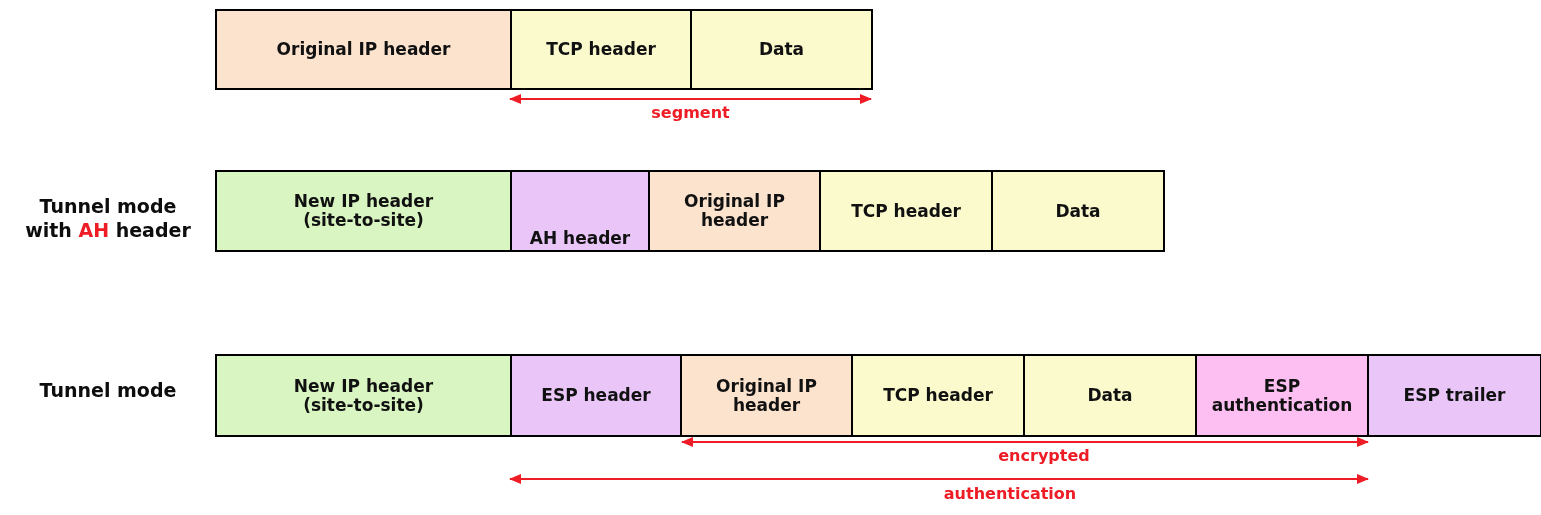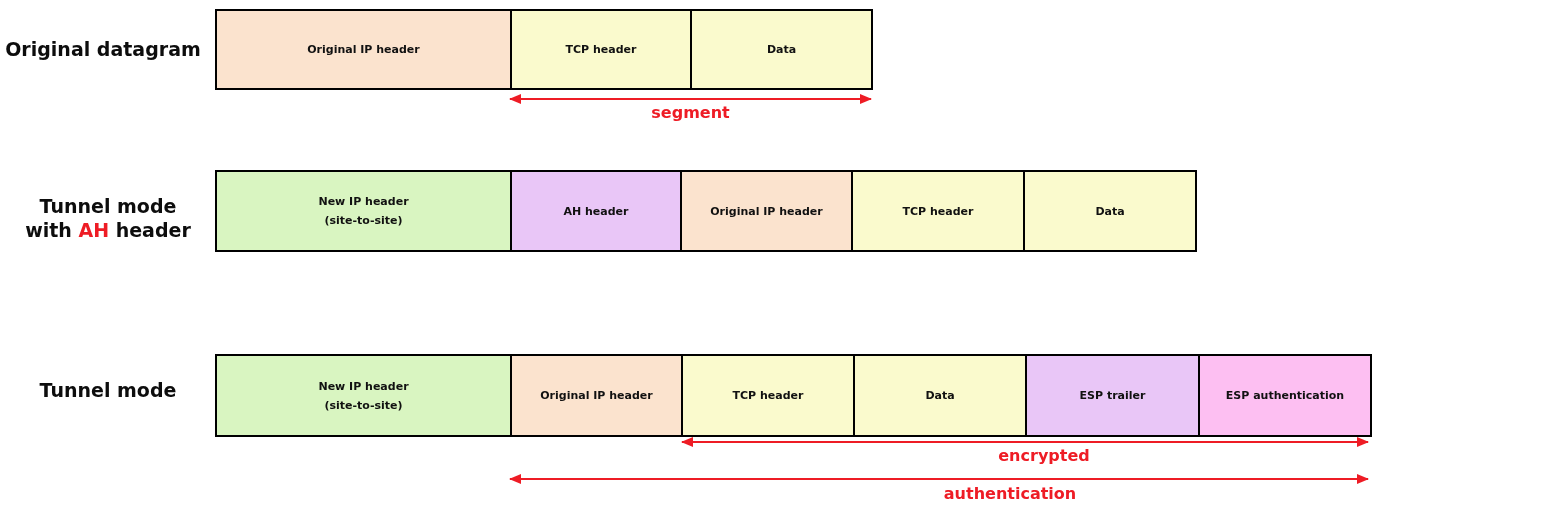--- a/index.html
+++ b/index.html
@@ -6,44 +6,41 @@
   body{font-family:"DejaVu Sans","Liberation Sans",sans-serif;color:#111;}
   .canvas{position:relative;width:1541px;height:515px;background:var(--page-bg,#fff);overflow:hidden;}
 
   
   .side-label{position:absolute;text-align:center;font-weight:bold;font-size:19px;line-height:24px;color:#0d0d0d;}
   .side-label .red{color:var(--red,#ee1c25);}
   .side-label .line{display:block;}
 
   
   .box-row{position:absolute;display:flex;align-items:stretch;}
-  .box{box-sizing:border-box;border:2px solid var(--box-border,#000);display:flex;flex-direction:column;justify-content:center;align-items:center;text-align:center;font-size:11px;font-weight:600;line-height:19px;padding:2px 4px;}
+  .box{box-sizing:border-box;border:2px solid var(--box-border,#000);display:flex;flex-direction:column;justify-content:center;align-items:center;text-align:center;font-size:17px;font-weight:600;line-height:19px;padding:2px 4px;}
   .box + .box{margin-left:-2px;}
   .c-peach{background:var(--peach,#fbe3ce);}
   .c-yellow{background:var(--yellow,#fafacd);}
   .c-green{background:var(--green,#d9f5c1);}
   .c-lavender{background:var(--lavender,#e9c6f7);}
   .c-pink{background:var(--pink,#fdbff2);}
   .box .bl{display:block;}
 
   
   .arrow{position:absolute;height:0;border-top:2px solid var(--red,#ee1c25);}
   .arrow::before{content:"";position:absolute;left:-1px;top:-6px;width:0;height:0;border:5px solid transparent;border-left:0;border-right:12px solid var(--red,#ee1c25);}
   .arrow::after{content:"";position:absolute;right:-1px;top:-6px;width:0;height:0;border:5px solid transparent;border-right:0;border-left:12px solid var(--red,#ee1c25);}
 
   .arrow-label{position:absolute;text-align:center;font-size:16px;font-weight:bold;color:var(--red,#ee1c25);line-height:16px;}
 </style>
 </head>
 <body>
 
 <div class="canvas">
 
-  <div class="side-label" style="left:0;top:37px;width:206px;">
-    <span class="line">Original datagram</span>
-  </div>
 
   <div class="box-row" style="left:215px;top:9px;height:81px;">
     <div class="box c-peach" style="width:297px;">
       <span class="bl">Original IP header</span>
     </div>
     <div class="box c-yellow" style="width:182px;">
       <span class="bl">TCP header</span>
     </div>
     <div class="box c-yellow" style="width:183px;">
       <span class="bl">Data</span>
@@ -58,21 +55,21 @@
   <div class="side-label" style="left:0;top:194px;width:216px;">
     <span class="line">Tunnel mode</span>
     <span class="line"><span>with </span><span class="red">AH</span><span> header</span></span>
   </div>
 
   <div class="box-row" style="left:215px;top:170px;height:82px;">
     <div class="box c-green" style="width:297px;">
       <span class="bl">New IP header</span>
       <span class="bl">(site-to-site)</span>
     </div>
-    <div class="box c-lavender" style="width:172px;">
+    <div class="box c-lavender" style="width:140px;justify-content:flex-end;">
       <span class="bl">AH header</span>
     </div>
     <div class="box c-peach" style="width:173px;">
       <span class="bl">Original IP header</span>
     </div>
     <div class="box c-yellow" style="width:174px;">
       <span class="bl">TCP header</span>
     </div>
     <div class="box c-yellow" style="width:174px;">
       <span class="bl">Data</span>
@@ -81,34 +78,37 @@
 
   <div class="side-label" style="left:0;top:378px;width:216px;">
     <span class="line">Tunnel mode</span>
   </div>
 
   <div class="box-row" style="left:215px;top:354px;height:83px;">
     <div class="box c-green" style="width:297px;">
       <span class="bl">New IP header</span>
       <span class="bl">(site-to-site)</span>
     </div>
+    <div class="box c-lavender" style="width:172px;">
+      <span class="bl">ESP header</span>
+    </div>
     <div class="box c-peach" style="width:173px;">
       <span class="bl">Original IP header</span>
     </div>
     <div class="box c-yellow" style="width:174px;">
       <span class="bl">TCP header</span>
     </div>
     <div class="box c-yellow" style="width:174px;">
       <span class="bl">Data</span>
     </div>
+    <div class="box c-pink" style="width:174px;">
+      <span class="bl">ESP authentication</span>
+    </div>
     <div class="box c-lavender" style="width:175px;">
       <span class="bl">ESP trailer</span>
-    </div>
-    <div class="box c-pink" style="width:174px;">
-      <span class="bl">ESP authentication</span>
     </div>
   </div>
 
   <div class="arrow" style="left:682px;top:441px;width:686px;"></div>
   <div class="arrow-label" style="left:944px;top:448px;width:200px;">
     <span>encrypted</span>
   </div>
 
   <div class="arrow" style="left:510px;top:478px;width:858px;"></div>
   <div class="arrow-label" style="left:910px;top:486px;width:200px;">

